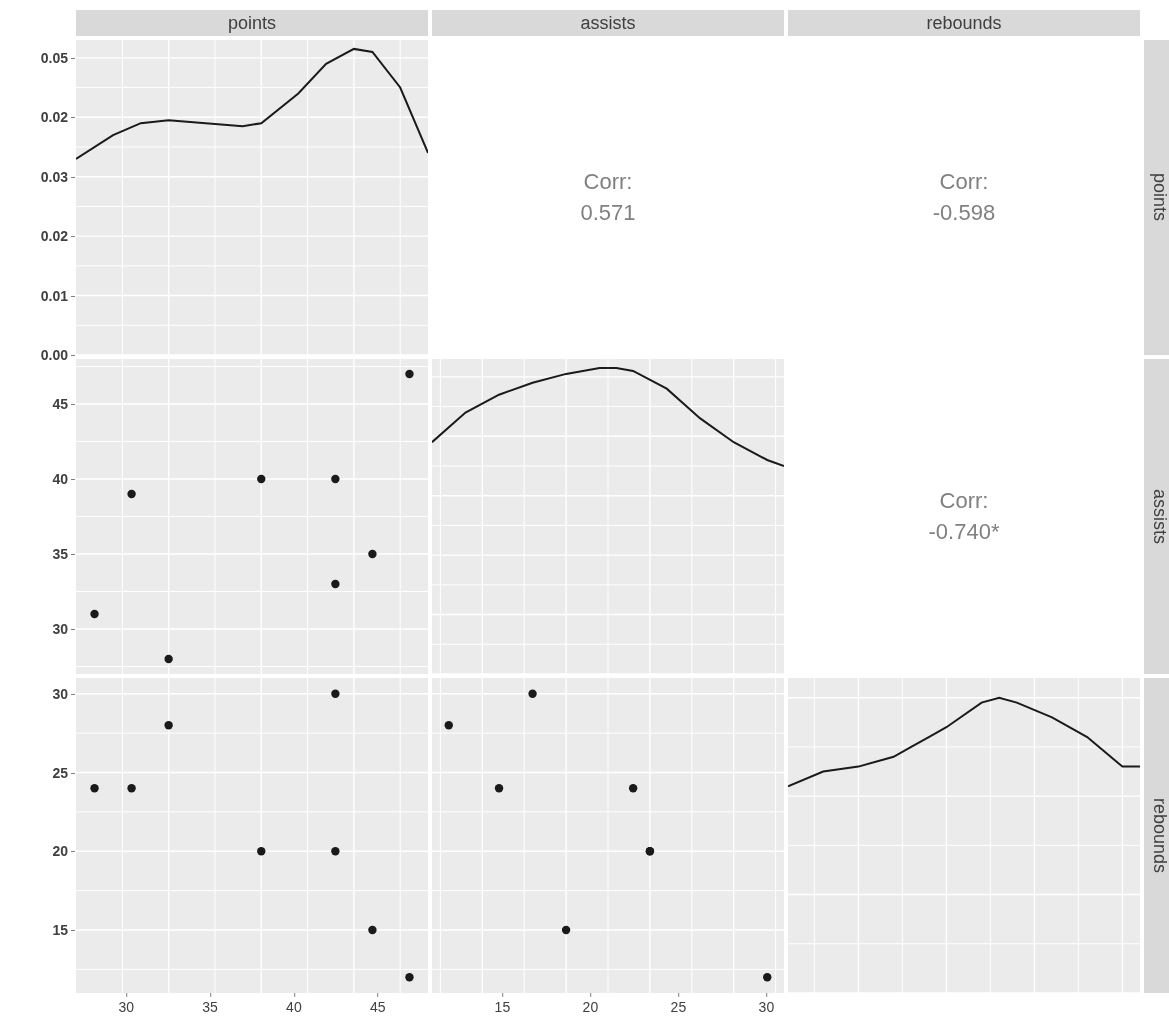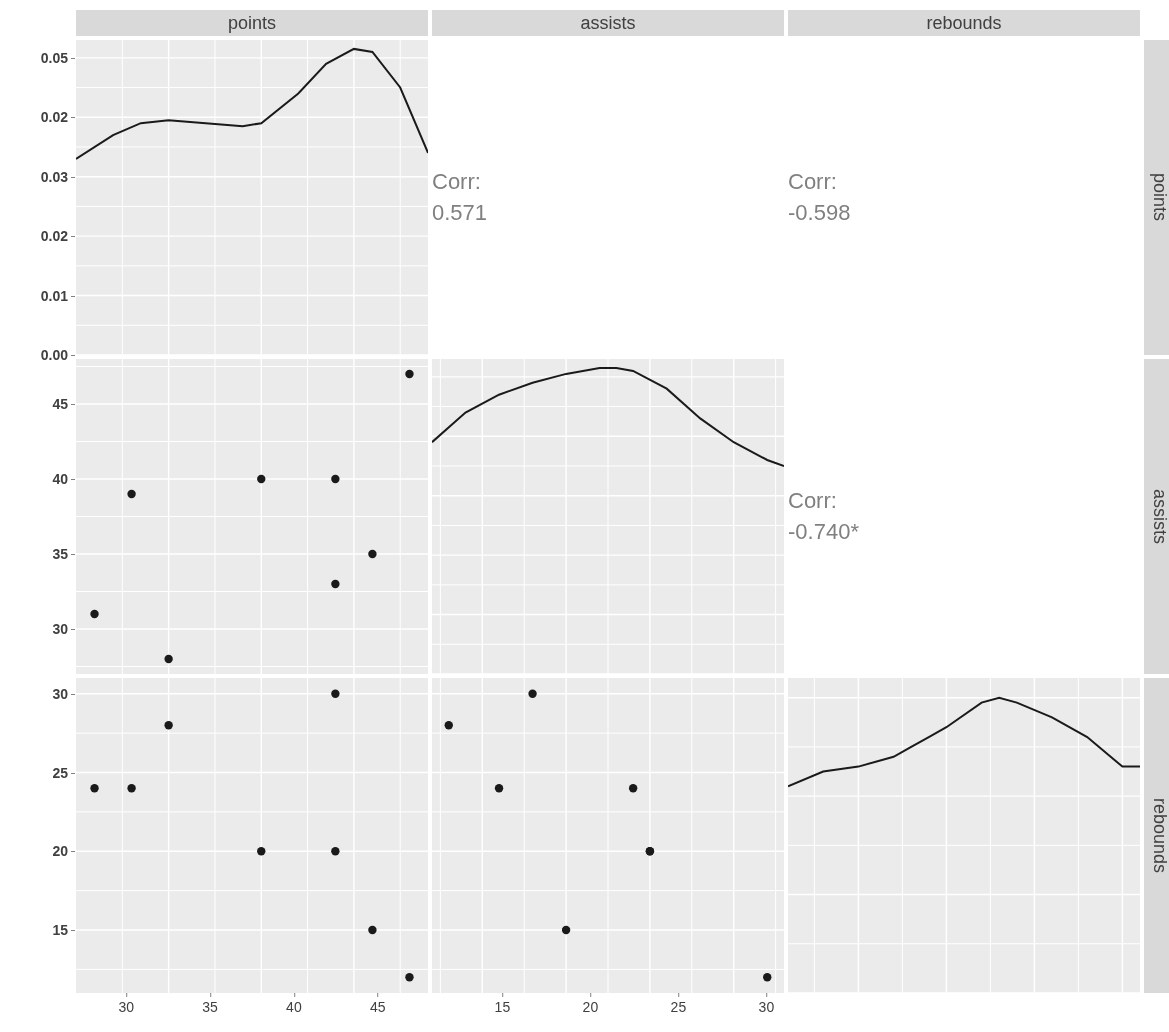--- a/index.html
+++ b/index.html
@@ -49,21 +49,21 @@
     position: absolute;
     inset: 0;
     width: 100%;
     height: 100%;
   }
   .corr-text {
     position: absolute;
     inset: 0;
     display: flex;
     flex-direction: column;
-    align-items: flex-start;
+    align-items: center;
     justify-content: center;
     color: #808080;
     font-size: 22px;
     line-height: 1.4;
   }
   
   .yaxis {
     position: relative;
     font-size: 14px;
     color: #404040;

